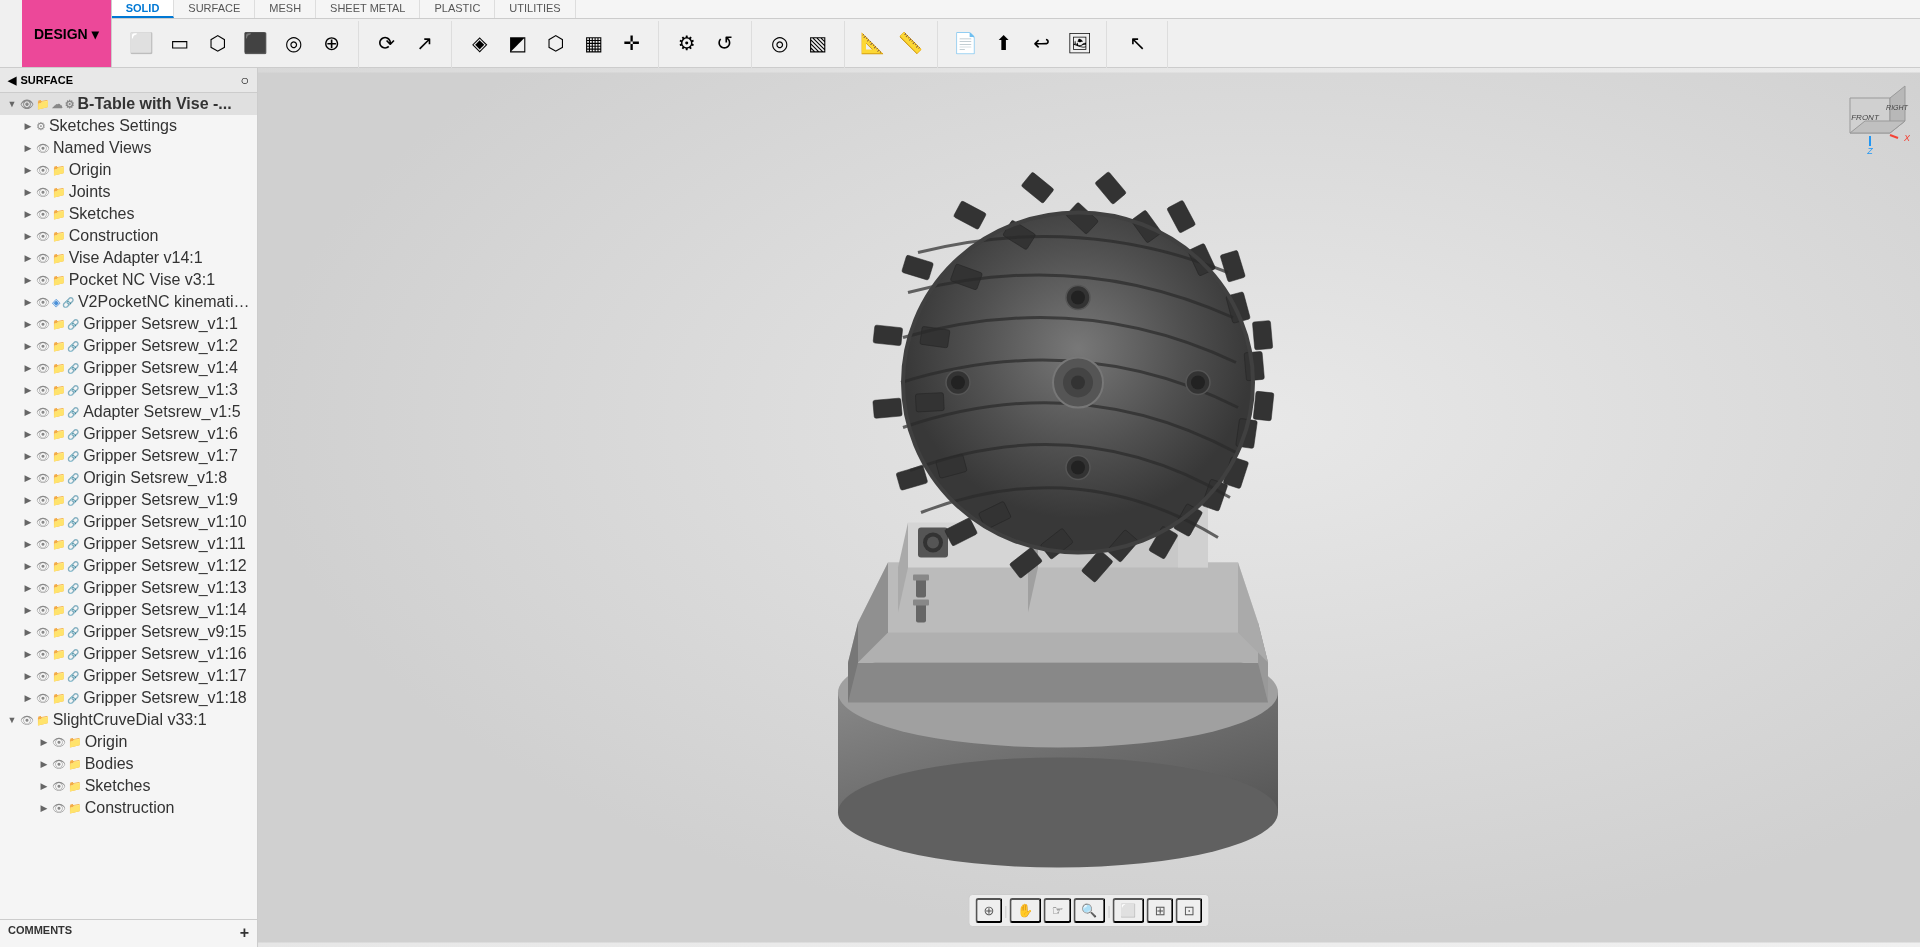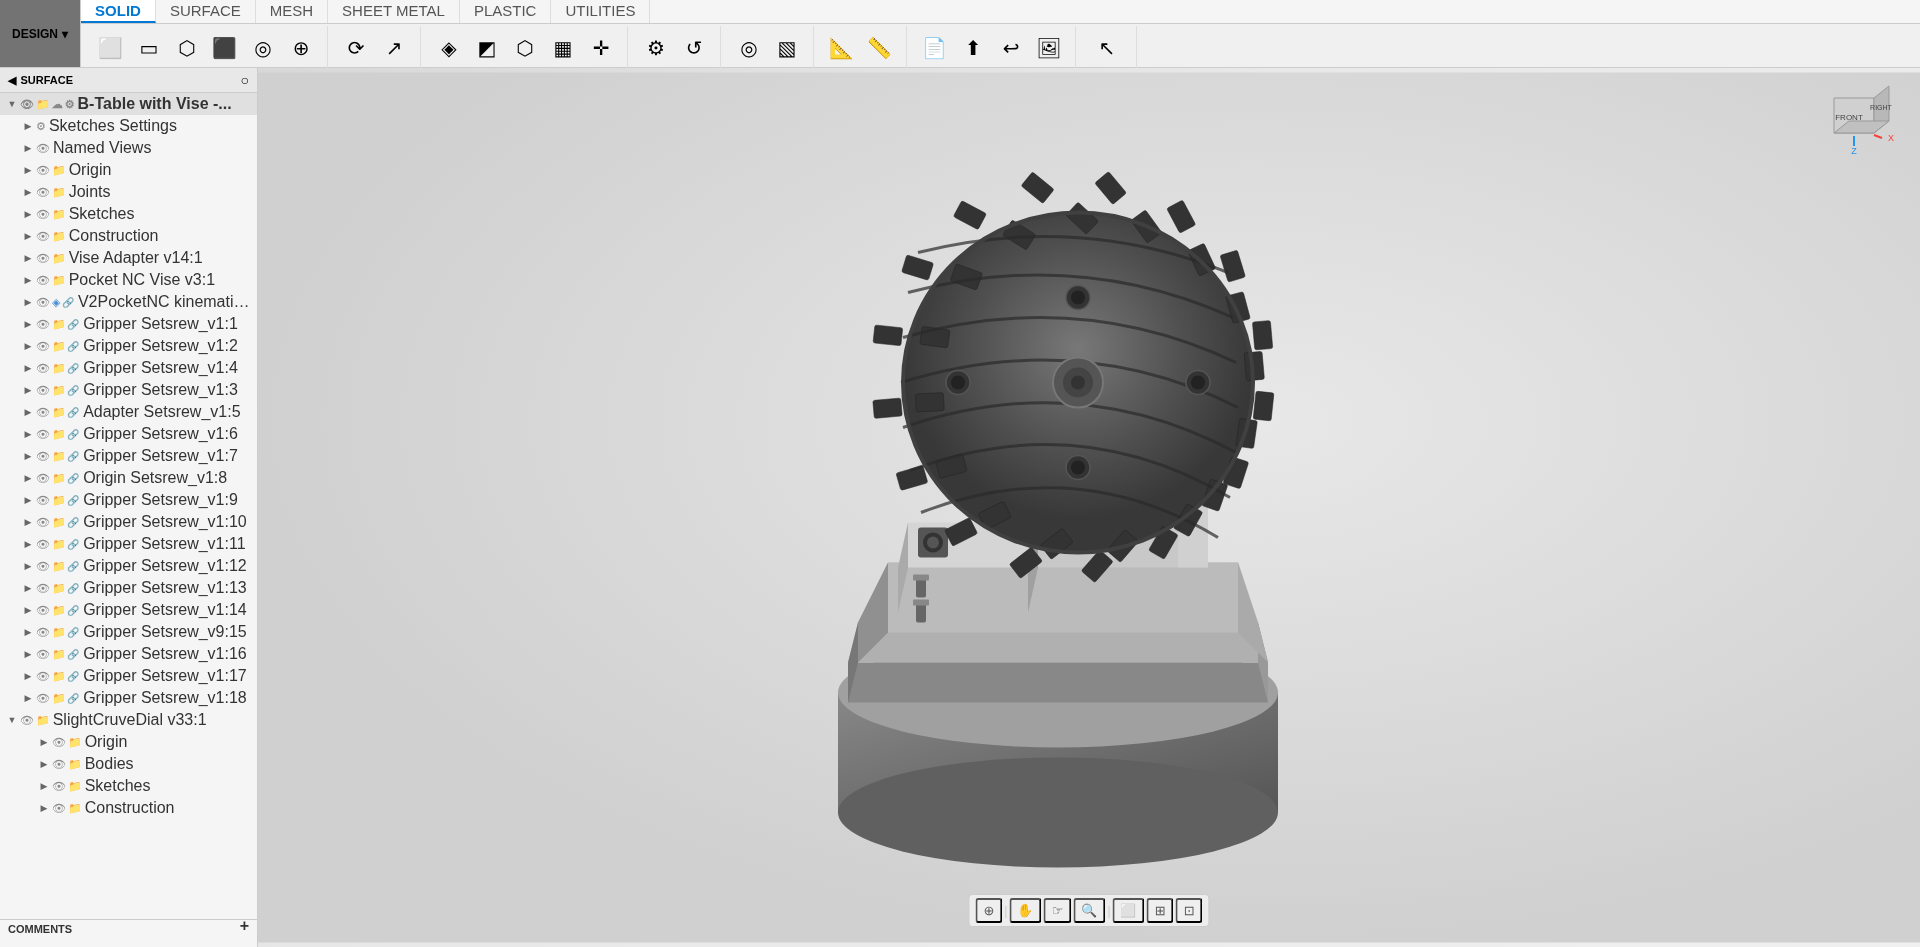--- a/index.html
+++ b/index.html
@@ -1,23 +1,23 @@
 <!DOCTYPE html>
 <html><head>
   <meta charset="utf-8">
   <style>
     * { box-sizing: border-box; margin: 0; padding: 0; }
     body { font-family: 'Segoe UI', Arial, sans-serif; font-size: 12px; background: #e8e8e8; overflow: hidden; width: 1920px; height: 947px; display: flex; flex-direction: column; }
 
     
     .toolbar { background: #f0f0f0; border-bottom: 1px solid #ccc; display: flex; align-items: stretch; height: 68px; flex-shrink: 0; }
-    .toolbar-design { padding: 0 12px; display: flex; align-items: center; background: #737373; border-right: 1px solid #ccc; cursor: pointer; font-weight: 600; font-size: 12px; gap: 4px; }
+    .toolbar-design { padding: 0 12px; display: flex; align-items: center; background: #ec4899; border-right: 1px solid #ccc; cursor: pointer; font-weight: 600; font-size: 14px; gap: 4px; margin-left: 22px; }
     .toolbar-tabs { display: flex; flex-direction: column; flex: 1; }
     .toolbar-tab-row { display: flex; border-bottom: 1px solid #ccc; background: #f5f5f5; }
-    .toolbar-tab { padding: 2px 14px; font-size: 15px; cursor: pointer; border-right: 1px solid #ddd; color: #555; }
+    .toolbar-tab { padding: 2px 14px; font-size: 11px; cursor: pointer; border-right: 1px solid #ddd; color: #555; }
     .toolbar-tab.active { background: white; color: #0078d4; border-bottom: 2px solid #0078d4; font-weight: 600; }
     .toolbar-groups { display: flex; align-items: center; flex: 1; padding: 2px 4px; gap: 2px; }
     .toolbar-group { display: flex; flex-direction: column; align-items: center; border-right: 1px solid #ddd; padding: 0 8px; height: 100%; justify-content: center; }
     .toolbar-group-items { display: flex; gap: 2px; align-items: center; }
     .toolbar-group-label { font-size: 9px; color: #777; margin-top: 2px; }
     .tool-btn { display: flex; flex-direction: column; align-items: center; justify-content: center; padding: 2px 4px; cursor: pointer; border-radius: 3px; min-width: 36px; height: 44px; }
     .tool-btn .icon { font-size: 20px; line-height: 1; }
 
     
     .main-area { display: flex; flex: 1; overflow: hidden; }
@@ -31,34 +31,34 @@
     .tree-item .expander { width: 16px; display: flex; align-items: center; justify-content: center; font-size: 9px; color: #666; flex-shrink: 0; }
     .tree-item .icons { display: flex; gap: 2px; align-items: center; margin-right: 3px; flex-shrink: 0; }
     .tree-item .icon-eye { font-size: 11px; color: #888; }
     .tree-item .icon-folder { font-size: 11px; color: #d4a020; }
     .tree-item .icon-link { font-size: 10px; color: #888; }
     .tree-item .icon-gear { font-size: 11px; color: #888; }
     .tree-item .item-label { font-size: 16px; color: #333; overflow: hidden; text-overflow: ellipsis; }
     .root-item { background: #e0e0e0; font-weight: 600; }
 
     
-    .comments-bar { display: flex; align-items: flex-end; justify-content: space-between; padding: 12px 8px; background: #f5f5f5; border-top: 1px solid #ccc; font-size: 11px; font-weight: 600; color: #333; height: 28px; flex-shrink: 0; }
+    .comments-bar { display: flex; align-items: flex-start; justify-content: space-between; padding: 4px 8px; background: #f5f5f5; border-top: 1px solid #ccc; font-size: 11px; font-weight: 600; color: #333; height: 28px; flex-shrink: 0; }
 
     
     .viewport { flex: 1; background: linear-gradient(135deg, #d8d8d8 0%, #e8e8e8 40%, #f0f0f0 100%); position: relative; overflow: hidden; }
 
     
     .viewport-svg { position: absolute; top: 0; left: 0; width: 100%; height: 100%; }
 
     
     .bottom-toolbar { position: absolute; bottom: 20px; left: 50%; transform: translateX(-50%); display: flex; align-items: center; gap: 2px; background: rgba(240,240,240,0.9); border: 1px solid #ccc; border-radius: 4px; padding: 3px 6px; }
     .bottom-btn { padding: 3px 6px; cursor: pointer; border-radius: 3px; font-size: 13px; color: #555; }
 
     
-    .cube-nav { position: absolute; top: 10px; right: 26px; width: 80px; height: 80px; }
+    .cube-nav { position: absolute; top: 10px; right: 10px; width: 80px; height: 80px; font-style: italic; }
 
     .sidebar-footer { background: #f5f5f5; }
   </style>
 </head>
 <body>
 
 <div class="toolbar">
   <div class="toolbar-design">
     <span>DESIGN</span>
     <span>▾</span>

